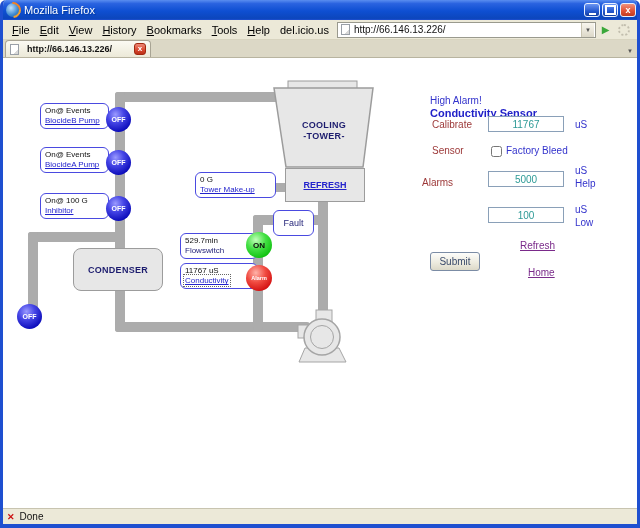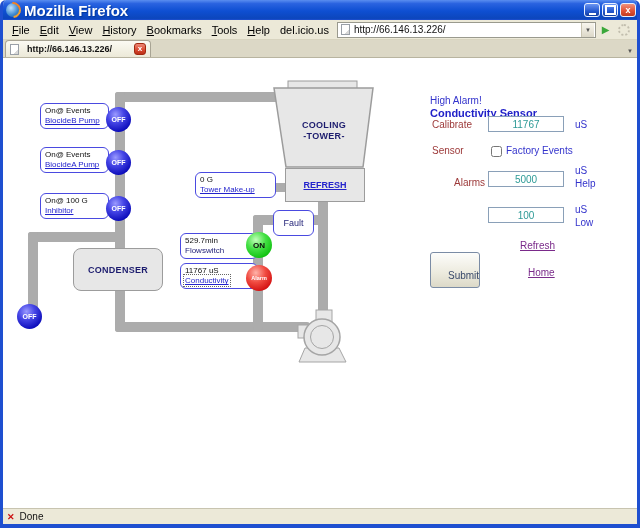--- a/index.html
+++ b/index.html
@@ -2,21 +2,21 @@
 <html><head>
 <meta charset="utf-8">
 <style>
   html,body{margin:0;padding:0;background:#fff;}
   *{box-sizing:border-box;font-family:"Liberation Sans",sans-serif;}
   .window{position:relative;width:640px;height:528px;border-left:3px solid #1e4fd0;border-right:3px solid #1e4fd0;border-bottom:4px solid #1e4fd0;border-radius:6px 6px 0 0;overflow:hidden;background:#ece9d8;}
   
   .titlebar{position:absolute;left:-3px;top:0;width:640px;height:20px;background:linear-gradient(180deg,#5a8ef0 0%,#2a63e0 18%,#0e4fd2 55%,#0c46bc 92%,#1e4fd0 100%);border-radius:6px 6px 0 0;display:flex;align-items:center;padding:0 4px;}
   .fx-icon{width:14px;height:14px;border-radius:50%;background:radial-gradient(circle at 35% 35%,#bfe2ff,#3e8ad0 55%,#14519c);position:relative;margin:0 4px 0 2px;flex:none;}
   .fx-icon::after{content:"";position:absolute;inset:-1px;border-radius:50%;border:2px solid transparent;border-top-color:#f58220;border-right-color:#f0a030;transform:rotate(40deg);}
-  .title-text{color:#fff;font-size:15px;font-weight:bold;text-shadow:1px 1px 1px #02389c;flex:1;}
+  .title-text{color:#fff;font-size:11px;font-weight:normal;text-shadow:1px 1px 1px #02389c;flex:1;}
   .winbtn{width:16px;height:14px;border:1px solid #e8f0ff;border-radius:3px;margin-left:2px;display:flex;align-items:center;justify-content:center;color:#fff;font-size:8px;line-height:1;flex:none;}
   .winbtn.min,.winbtn.max{background:linear-gradient(180deg,#6a95f2,#2458cf 60%,#16409e);}
   .winbtn.min::after{content:"";width:7px;height:2px;background:#fff;margin-top:7px;}
   .winbtn.max::after{content:"";width:7px;height:6px;border:2px solid #fff;border-top-width:2px;}
   .winbtn.close{background:linear-gradient(180deg,#f0927e,#e25438 55%,#c03a20);font-weight:bold;font-size:9px;}
   
   .toolbar{position:absolute;left:0;top:20px;width:634px;height:20px;background:#ece9d8;display:flex;align-items:center;padding:0 4px;border-bottom:1px solid #d8d4c0;}
   .menu-item{font-size:11px;color:#000;padding:1px 5px;white-space:nowrap;}
   .menu-item::first-letter{text-decoration:underline;}
   .menu-item.noul::first-letter{text-decoration:none;}
@@ -47,21 +47,21 @@
   .ball.green{width:26px;height:26px;background:radial-gradient(circle at 38% 30%,#c2ffba 0%,#44e044 40%,#0cbf0c 80%,#09a509 100%);color:#0a0a0a;font-size:8px;}
   .ball.red{width:26px;height:26px;background:radial-gradient(circle at 38% 30%,#ffb4aa 0%,#f04a40 40%,#d51414 75%,#b00606 100%);font-size:5.5px;}
   .refresh-link{color:#2222cc;text-decoration:underline;font-size:9px;font-weight:bold;cursor:pointer;}
   
   .panel-title{position:absolute;left:427px;top:12px;font-size:11px;font-weight:bold;color:#2121c8;z-index:6;margin-top:37px;}
   .p-blue{position:absolute;color:#3333cc;font-size:10px;z-index:6;}
   .p-label{position:absolute;color:#9c3838;font-size:10px;z-index:6;}
   .p-input{position:absolute;width:76px;height:16px;border:1px solid #8aa0b8;background:#fff;color:#2d9a96;font-size:10px;text-align:center;padding:0;z-index:6;}
   .p-check{position:absolute;width:11px;height:11px;margin:0;z-index:6;}
   .p-link{position:absolute;color:#7a2a8a;font-size:10px;text-decoration:underline;cursor:pointer;z-index:6;}
-  .p-submit{position:absolute;left:427px;top:194px;width:50px;height:19px;border:1px solid #7b8ca5;border-radius:3px;background:linear-gradient(180deg,#fdfdfb,#eceadd 60%,#dcd9c8);color:#3a4a6b;font-size:10px;z-index:6;padding:17px;}
+  .p-submit{position:absolute;left:427px;top:194px;width:50px;height:19px;border:1px solid #7b8ca5;border-radius:3px;background:linear-gradient(180deg,#fdfdfb,#eceadd 60%,#dcd9c8);color:#3a4a6b;font-size:10px;z-index:6;padding:0;}
   
   .statusbar{position:absolute;left:0;top:508px;width:634px;height:16px;background:#ece9d8;border-top:1px solid #c8c4b0;display:flex;align-items:center;padding:0 4px;}
   .status-x{color:#cc1111;font-size:9px;font-weight:bold;margin-right:5px;}
   .status-text{font-size:10px;color:#111;}
 </style>
 </head>
 <body>
 
 <div class="window">
 
@@ -173,23 +173,23 @@
 
     <div class="panel-title">Conductivity Sensor</div>
     <div class="p-blue" style="left:427px;top:37px;">High Alarm!</div>
 
     <div class="p-label" style="left:429px;top:61px;">Calibrate</div>
     <input class="p-input" style="left: 485px; top: 58px;" value="11767">
     <div class="p-blue" style="left:572px;top:61px;">uS</div>
 
     <div class="p-label" style="left:429px;top:87px;">Sensor</div>
     <input type="checkbox" class="p-check" style="left: 488px; top: 88px;">
-    <div class="p-blue" style="left:503px;top:87px;">Factory Events</div>
-
-    <div class="p-label" style="left:451px;top:119px;">Alarms</div>
+    <div class="p-blue" style="left:503px;top:87px;">Factory Bleed</div>
+
+    <div class="p-label" style="left:419px;top:119px;">Alarms</div>
     <input class="p-input" style="left: 485px; top: 113px;" value="5000">
     <div class="p-blue" style="left:572px;top:107px;">uS</div>
     <div class="p-blue" style="left:572px;top:120px;">Help</div>
 
     <input class="p-input" style="left: 485px; top: 149px;" value="100">
     <div class="p-blue" style="left:572px;top:146px;">uS</div>
     <div class="p-blue" style="left:572px;top:159px;">Low</div>
 
     <button class="p-submit">Submit</button>
     <a class="p-link" style="left:517px;top:182px;">Refresh</a>

